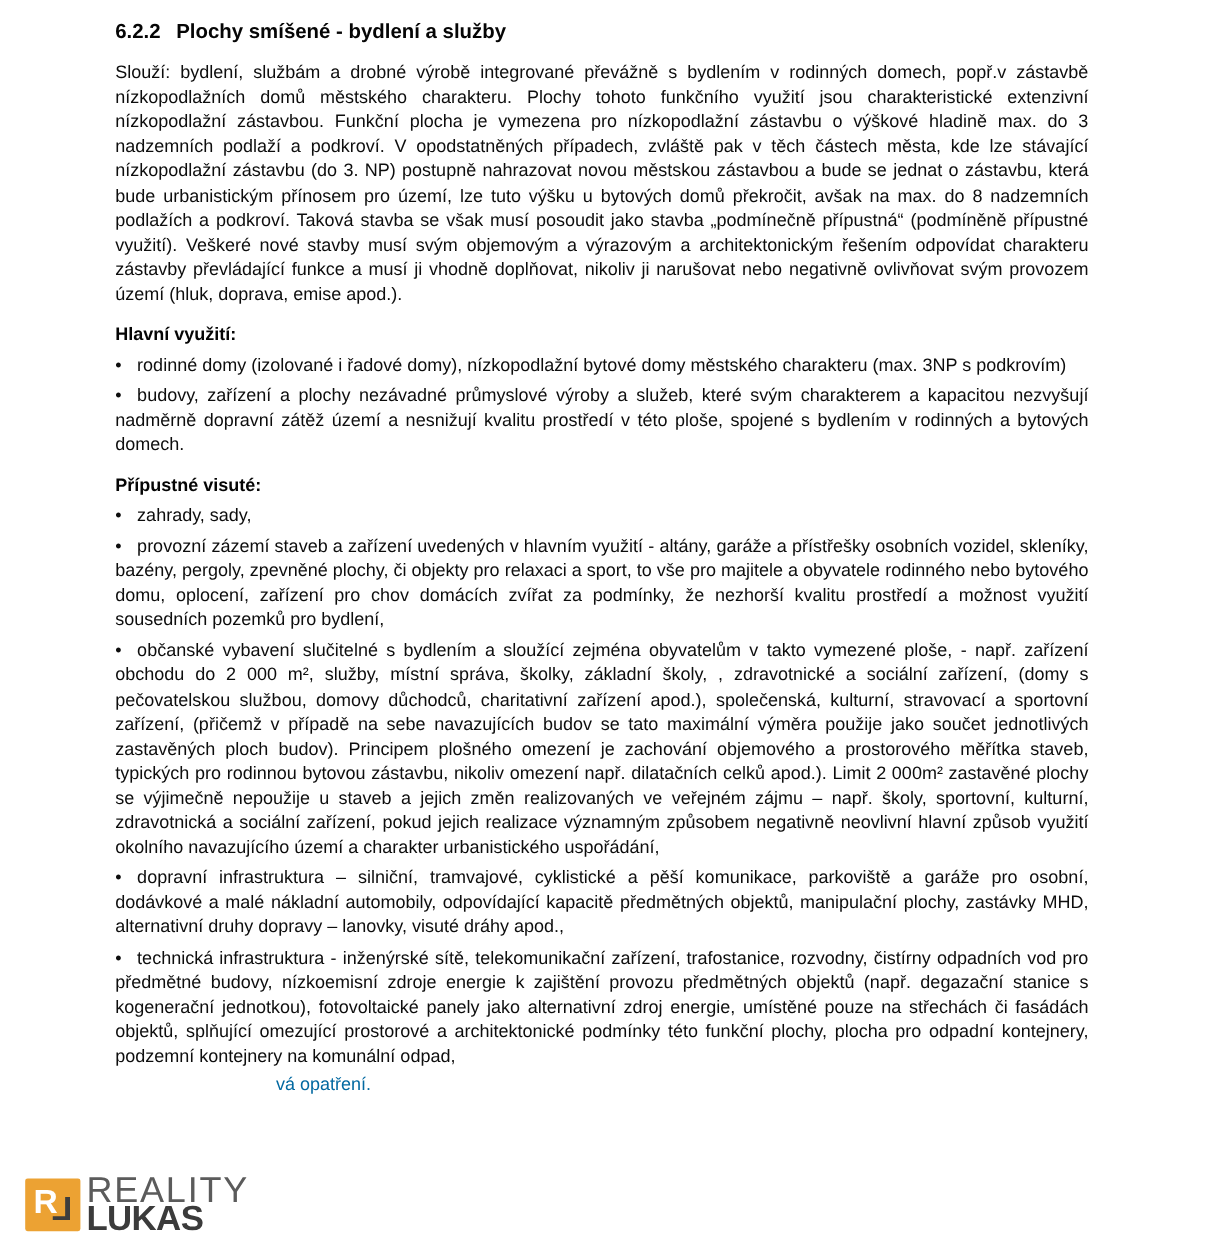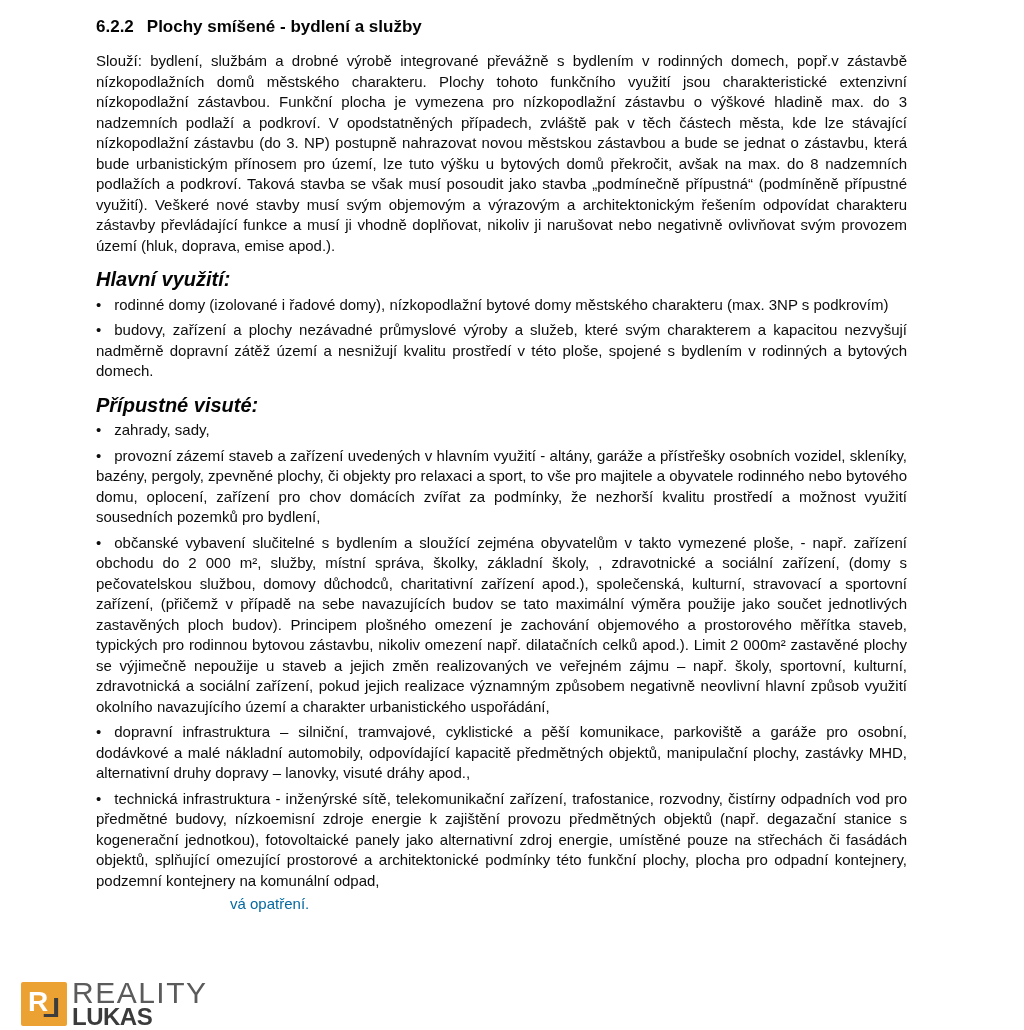--- a/index.html
+++ b/index.html
@@ -18,21 +18,21 @@
     margin:16px 0 0 0;padding:0;
     font-size:17px;line-height:22px;font-weight:bold;color:#050505;
   }
   h1.doc-title .title-text{margin-left:13px;}
   p.intro{
     margin:13px 0 0 0;text-align:justify;
   }
   p.intro b{font-weight:normal;}
   h2.sub-heading{
     margin:13px 0 0 0;padding:0;
-    font-size:20px;line-height:20.5px;font-weight:bold;color:#050505;font-style:italic;
+    font-size:15px;line-height:20.5px;font-weight:bold;color:#050505;
   }
   p.bullet{
     margin:5px 0 0 0;text-align:justify;
   }
   p.bullet::before{
     content:"\2022";
     margin-right:13px;
   }
   p.fragment{
     margin:3px 0 0 0;padding-left:134px;text-align:left;color:#0369a1;
@@ -67,21 +67,21 @@
     position:absolute;left:22px;top:11px;
     font-size:28px;font-weight:bold;color:#3d3d3d;line-height:30px;
     transform:scaleX(-1);
   }
   .logo-text{margin-left:5px;}
   .logo-line1{
     font-size:30px;line-height:20px;font-weight:500;color:#5b5b5b;
     letter-spacing:1.5px;margin-top:1px;
   }
   .logo-line2{
-    font-size:24px;line-height:27px;font-weight:bold;color:#3b3b3b;
+    font-size:29px;line-height:27px;font-weight:bold;color:#3b3b3b;
     letter-spacing:-0.5px;
   }
 </style>
 </head>
 <body>
 
 <div class="content">
 
   <h1 class="doc-title"><span>6.2.2</span><span class="title-text">Plochy smíšené - bydlení a služby</span></h1>
 

